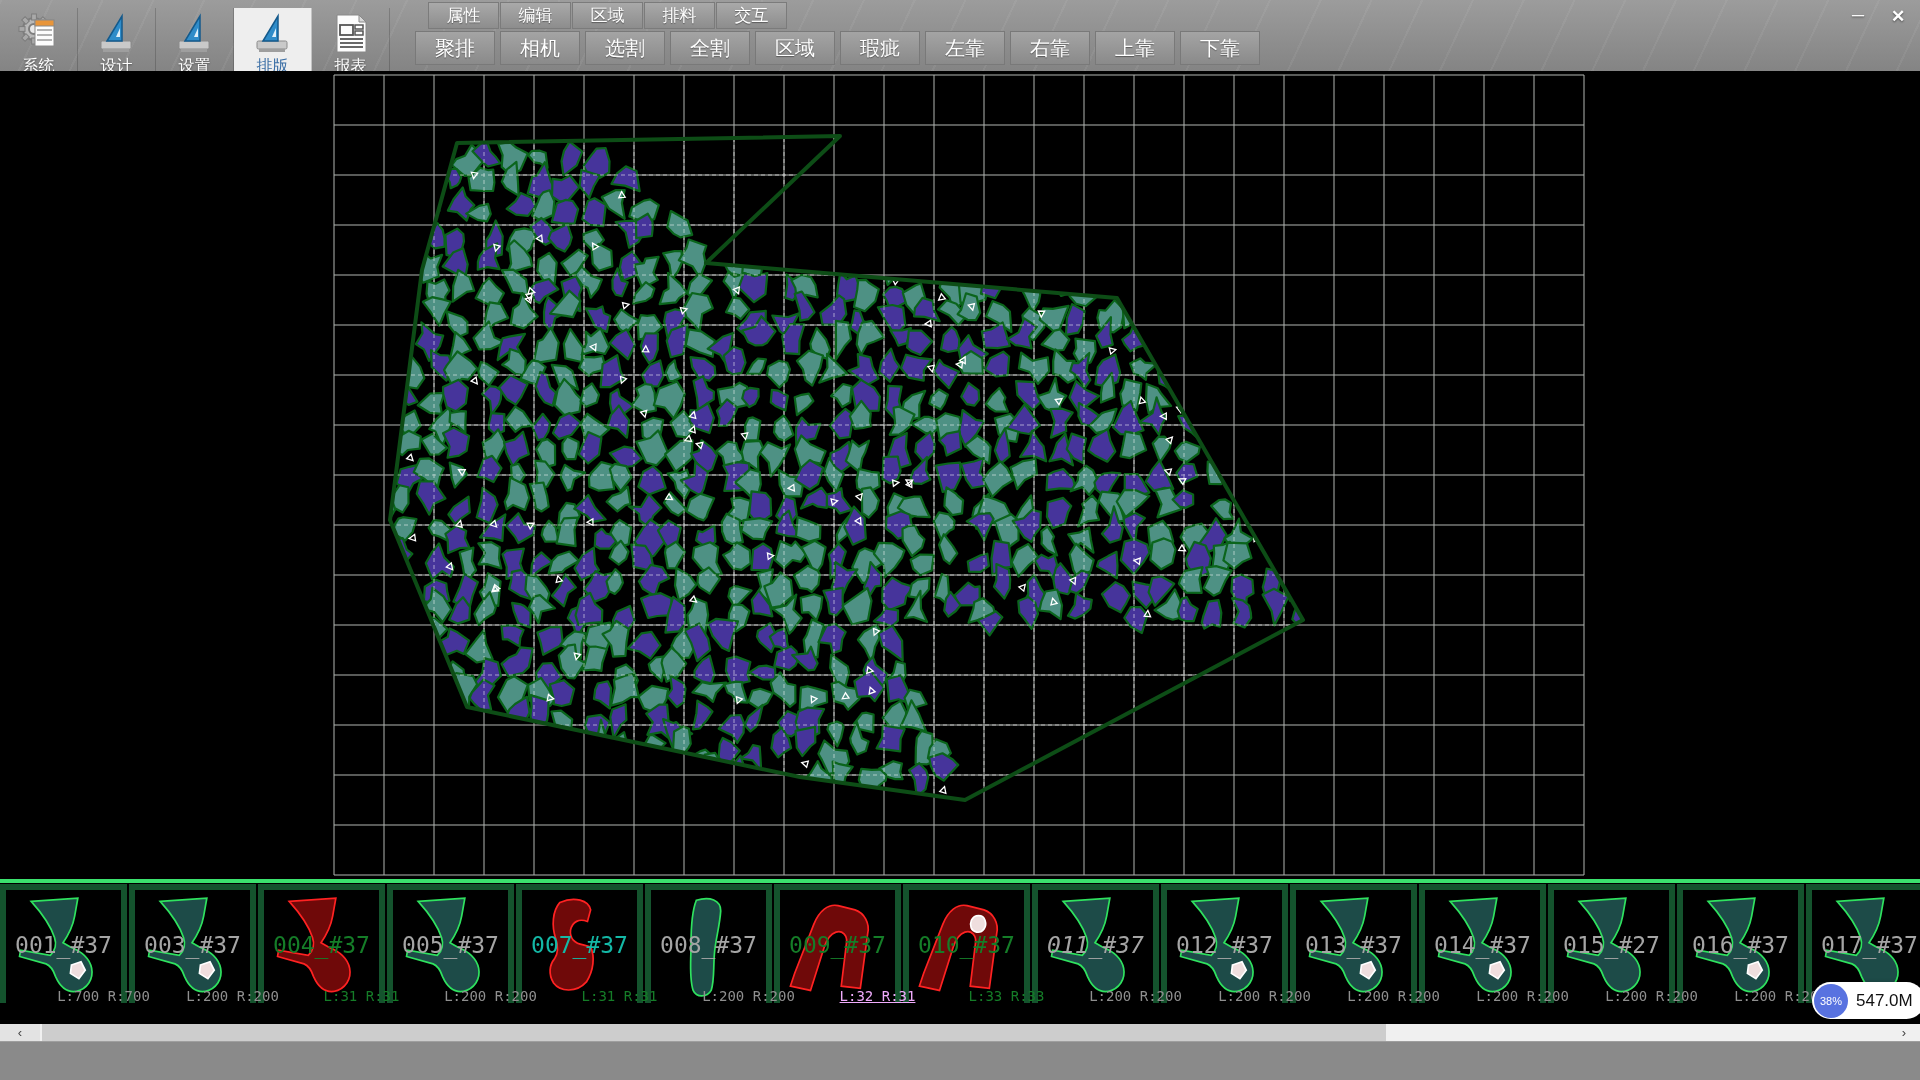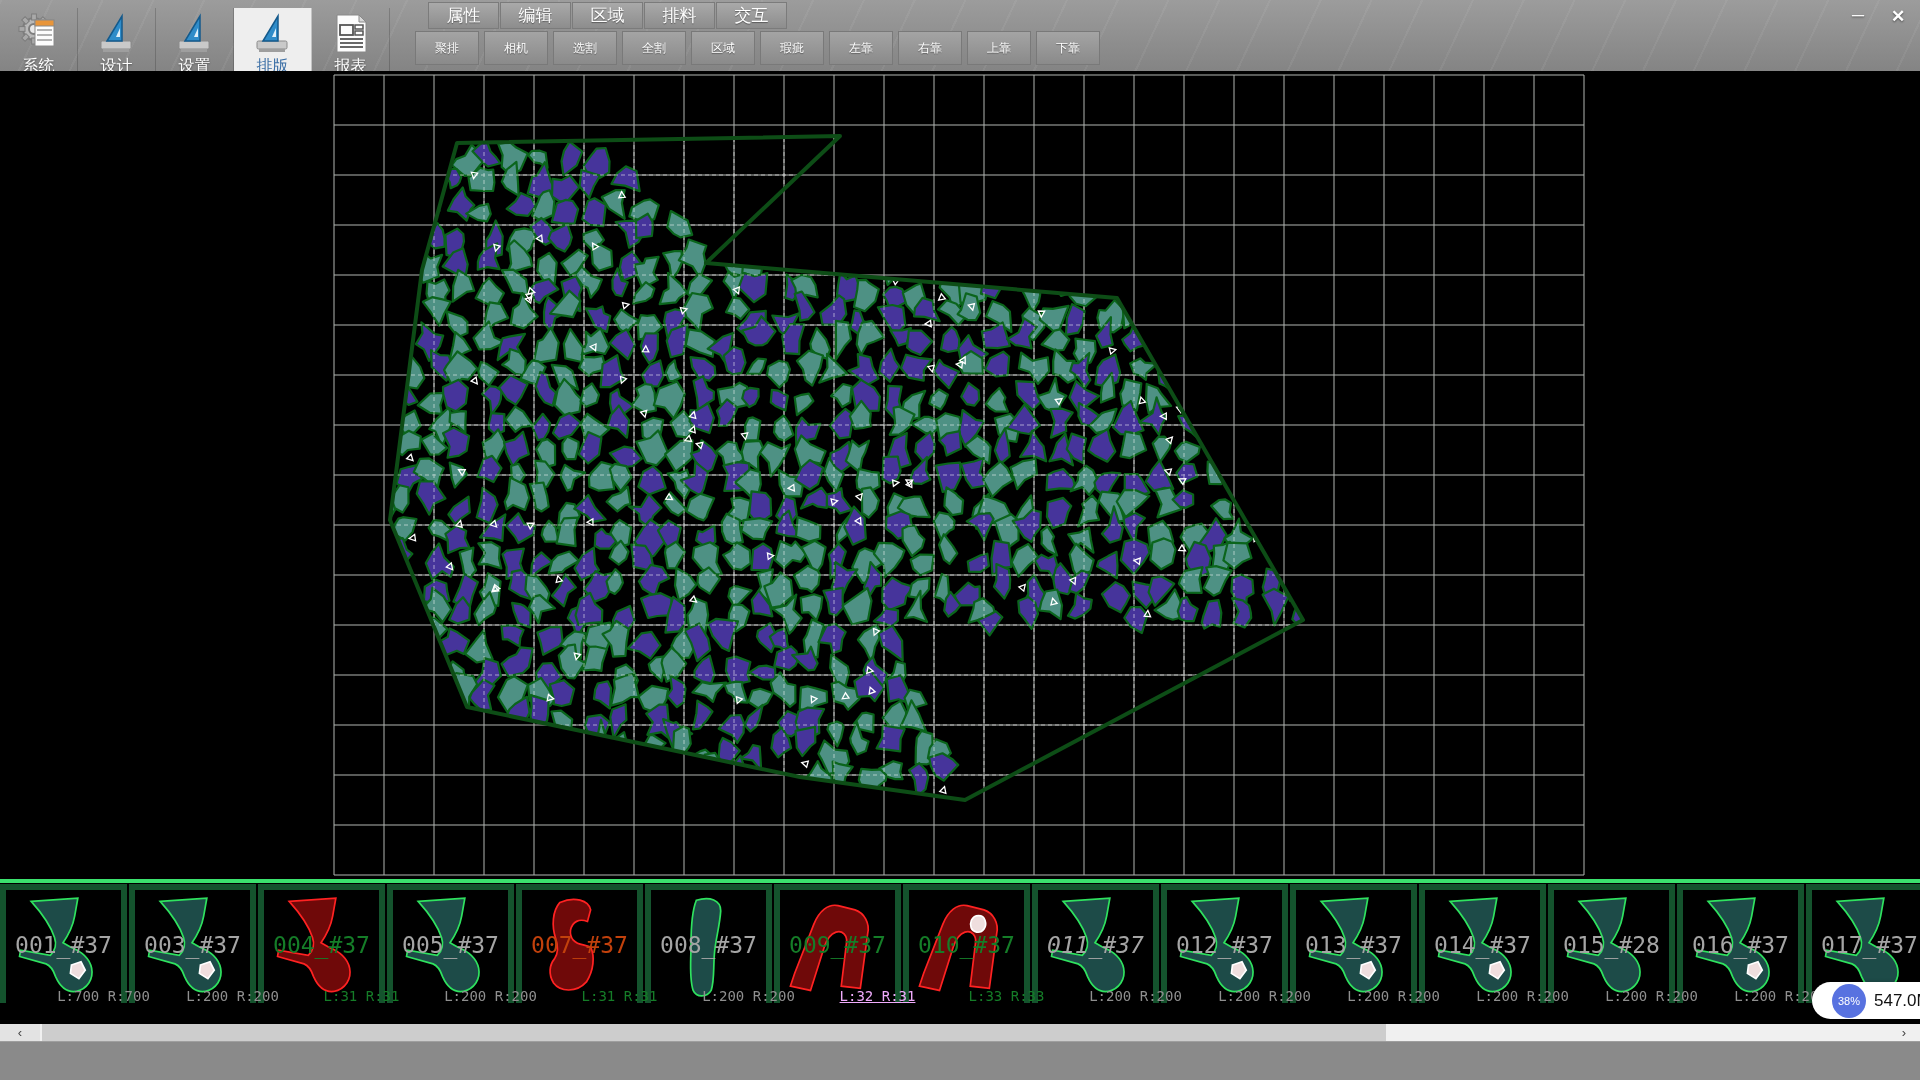--- a/index.html
+++ b/index.html
@@ -18,21 +18,21 @@
   .launch-cell .ic{height:46px;display:flex;align-items:center;justify-content:center;margin-top:2px;}
   .launch-label{font-size:16px;color:#fff;text-shadow:0 1px 2px rgba(0,0,0,.45);line-height:20px;}
   .launch-cell.sel .launch-label{color:#3a6ea5;text-shadow:none;}
 
   #menu-tabs{position:absolute;left:428px;top:2px;height:27px;display:flex;}
   .menu-tab{width:71px;height:27px;margin-right:1px;display:flex;align-items:center;justify-content:center;
     color:#fff;font-size:17px;text-shadow:0 1px 1px rgba(0,0,0,.4);cursor:pointer;
     background:linear-gradient(#a9a9a9,#8d8d8d);border:1px solid #7b7b7b;box-sizing:border-box;}
   #tool-row{position:absolute;left:415px;top:31px;height:26px;display:flex;}
   .tool-btn{min-width:44px;padding:0 19px;height:34px;margin-right:5px;display:flex;align-items:center;justify-content:center;
-    color:#fff;font-size:12px;text-shadow:0 1px 1px rgba(0,0,0,.4);cursor:pointer;
+    color:#fff;font-size:20px;text-shadow:0 1px 1px rgba(0,0,0,.4);cursor:pointer;
     background:linear-gradient(#a4a4a4,#8a8a8a);border:1px solid #797979;box-sizing:border-box;}
 
   #win-controls{position:absolute;right:6px;top:3px;display:flex;gap:8px;}
   .win-btn{width:32px;height:26px;display:flex;align-items:center;justify-content:center;
     color:#fff;font-size:17px;font-weight:bold;cursor:pointer;text-shadow:0 1px 2px rgba(0,0,0,.5);}
 
   
   #canvas-wrap{position:absolute;left:0;top:71px;width:1920px;height:808px;background:#000;}
   #nest-svg{display:block;}
 
@@ -44,21 +44,21 @@
     border:6px solid #14532d;cursor:pointer;}
   .tile svg{position:absolute;left:4px;top:2px;}
   .tile .num{position:absolute;left:0;top:42px;width:100%;text-align:center;
     font-family:"DejaVu Sans Mono",monospace;font-size:23px;letter-spacing:0px;z-index:2;}
   .tile .lr{position:absolute;left:0;bottom:2px;width:100%;text-align:center;
     font-family:"DejaVu Sans Mono",monospace;font-size:14px;z-index:2;padding-left:40px;}
 
   
   #mem-badge{position:absolute;left:1812px;top:982px;height:37px;min-width:96px;background:#fff;
     border-radius:19px;display:flex;align-items:center;z-index:5;box-shadow:0 1px 4px rgba(0,0,0,.35);}
-  #mem-circle{width:34px;height:34px;border-radius:50%;margin-left:20px;
+  #mem-circle{width:34px;height:34px;border-radius:50%;margin-left:2px;
     display:flex;align-items:center;justify-content:center;color:#fff;font-size:11px;}
   #mem-text{margin:0 12px 0 8px;font-size:17px;color:#111;}
 
   
   #hscroll{position:absolute;left:0;top:1024px;width:1920px;height:17px;background:#f0f0f0;}
   #hs-left{position:absolute;left:0;top:0;width:40px;height:17px;background:#e3e3e3;color:#444;
     display:flex;align-items:center;justify-content:center;font-size:13px;cursor:pointer;}
   #hs-thumb{position:absolute;left:42px;top:0;width:1344px;height:17px;background:#cdcdcd;cursor:pointer;}
   #hs-right{position:absolute;right:2px;top:0;width:28px;height:17px;color:#444;
     display:flex;align-items:center;justify-content:center;font-size:13px;cursor:pointer;}
@@ -964,21 +964,21 @@
           <svg width="106" height="112" viewBox="0 0 100 100">
             <path d="M20,6 L64,3 L61,20 C59,31 55,38 50,45 L57,49 C67,53 75,59 77,69 C79,79 73,89 62,91 C53,92 47,86 43,77 C41,71 39,67 34,65 L9,58 L10,52 L38,57 C43,52 44,46 42,40 C38,28 29,16 20,6 Z" fill="#1d4b48" stroke="#2fe25f" stroke-width="1.6"></path>
           </svg>
           <div class="num" style="color: rgb(165, 165, 165);">005_#37</div>
           <div class="lr" style="color: rgb(143, 143, 143);">L:200 R:200</div>
         </div>
         <div class="tile">
           <svg width="106" height="112" viewBox="0 0 100 100">
             <path d="M32,7 C46,1 59,5 61,14 L58,25 C50,22 44,25 42,33 C41,41 46,46 54,47 L61,49 C65,58 64,71 57,82 C47,93 32,91 26,83 C21,75 22,66 27,60 C31,54 30,47 28,41 C24,29 25,15 32,7 Z" fill="#6f0909" stroke="#ff2222" stroke-width="1.6"></path>
           </svg>
-          <div class="num" style="color: #c2410c;">007_#37</div>
+          <div class="num" style="color: #14b8a6;">007_#37</div>
           <div class="lr" style="color: rgb(21, 125, 40);">L:31 R:31</div>
         </div>
         <div class="tile">
           <svg width="106" height="112" viewBox="0 0 100 100">
             <path d="M39,5 C52,1 62,5 62,15 C61,30 57,42 56,56 C55,70 56,81 53,90 C49,97 39,97 36,90 C32,78 34,62 34,46 C34,30 35,15 39,5 Z" fill="#1d4b48" stroke="#2fe25f" stroke-width="1.6"></path>
           </svg>
           <div class="num" style="color: rgb(165, 165, 165);">008_#37</div>
           <div class="lr" style="color: rgb(143, 143, 143);">L:200 R:200</div>
         </div>
         <div class="tile">
@@ -1024,21 +1024,21 @@
             <path d="M20,6 L64,3 L61,20 C59,31 55,38 50,45 L57,49 C67,53 75,59 77,69 C79,79 73,89 62,91 C53,92 47,86 43,77 C41,71 39,67 34,65 L9,58 L10,52 L38,57 C43,52 44,46 42,40 C38,28 29,16 20,6 Z" fill="#1d4b48" stroke="#2fe25f" stroke-width="1.6"></path>
             <path d="M58,66 L67,63 L71,71 L65,79 L57,74 Z" fill="#efdede" stroke="#ffffff" stroke-width="1.6"></path>
           </svg>
           <div class="num" style="color: rgb(165, 165, 165);">014_#37</div>
           <div class="lr" style="color: rgb(143, 143, 143);">L:200 R:200</div>
         </div>
         <div class="tile">
           <svg width="106" height="112" viewBox="0 0 100 100">
             <path d="M20,6 L64,3 L61,20 C59,31 55,38 50,45 L57,49 C67,53 75,59 77,69 C79,79 73,89 62,91 C53,92 47,86 43,77 C41,71 39,67 34,65 L9,58 L10,52 L38,57 C43,52 44,46 42,40 C38,28 29,16 20,6 Z" fill="#1d4b48" stroke="#2fe25f" stroke-width="1.6"></path>
           </svg>
-          <div class="num" style="color: rgb(165, 165, 165);">015_#28</div>
+          <div class="num" style="color: rgb(165, 165, 165);">015_#27</div>
           <div class="lr" style="color: rgb(143, 143, 143);">L:200 R:200</div>
         </div>
         <div class="tile">
           <svg width="106" height="112" viewBox="0 0 100 100">
             <path d="M20,6 L64,3 L61,20 C59,31 55,38 50,45 L57,49 C67,53 75,59 77,69 C79,79 73,89 62,91 C53,92 47,86 43,77 C41,71 39,67 34,65 L9,58 L10,52 L38,57 C43,52 44,46 42,40 C38,28 29,16 20,6 Z" fill="#1d4b48" stroke="#2fe25f" stroke-width="1.6"></path>
             <path d="M58,66 L67,63 L71,71 L65,79 L57,74 Z" fill="#efdede" stroke="#ffffff" stroke-width="1.6"></path>
           </svg>
           <div class="num" style="color: rgb(165, 165, 165);">016_#37</div>
           <div class="lr" style="color: rgb(143, 143, 143);">L:200 R:200</div>
         </div>

